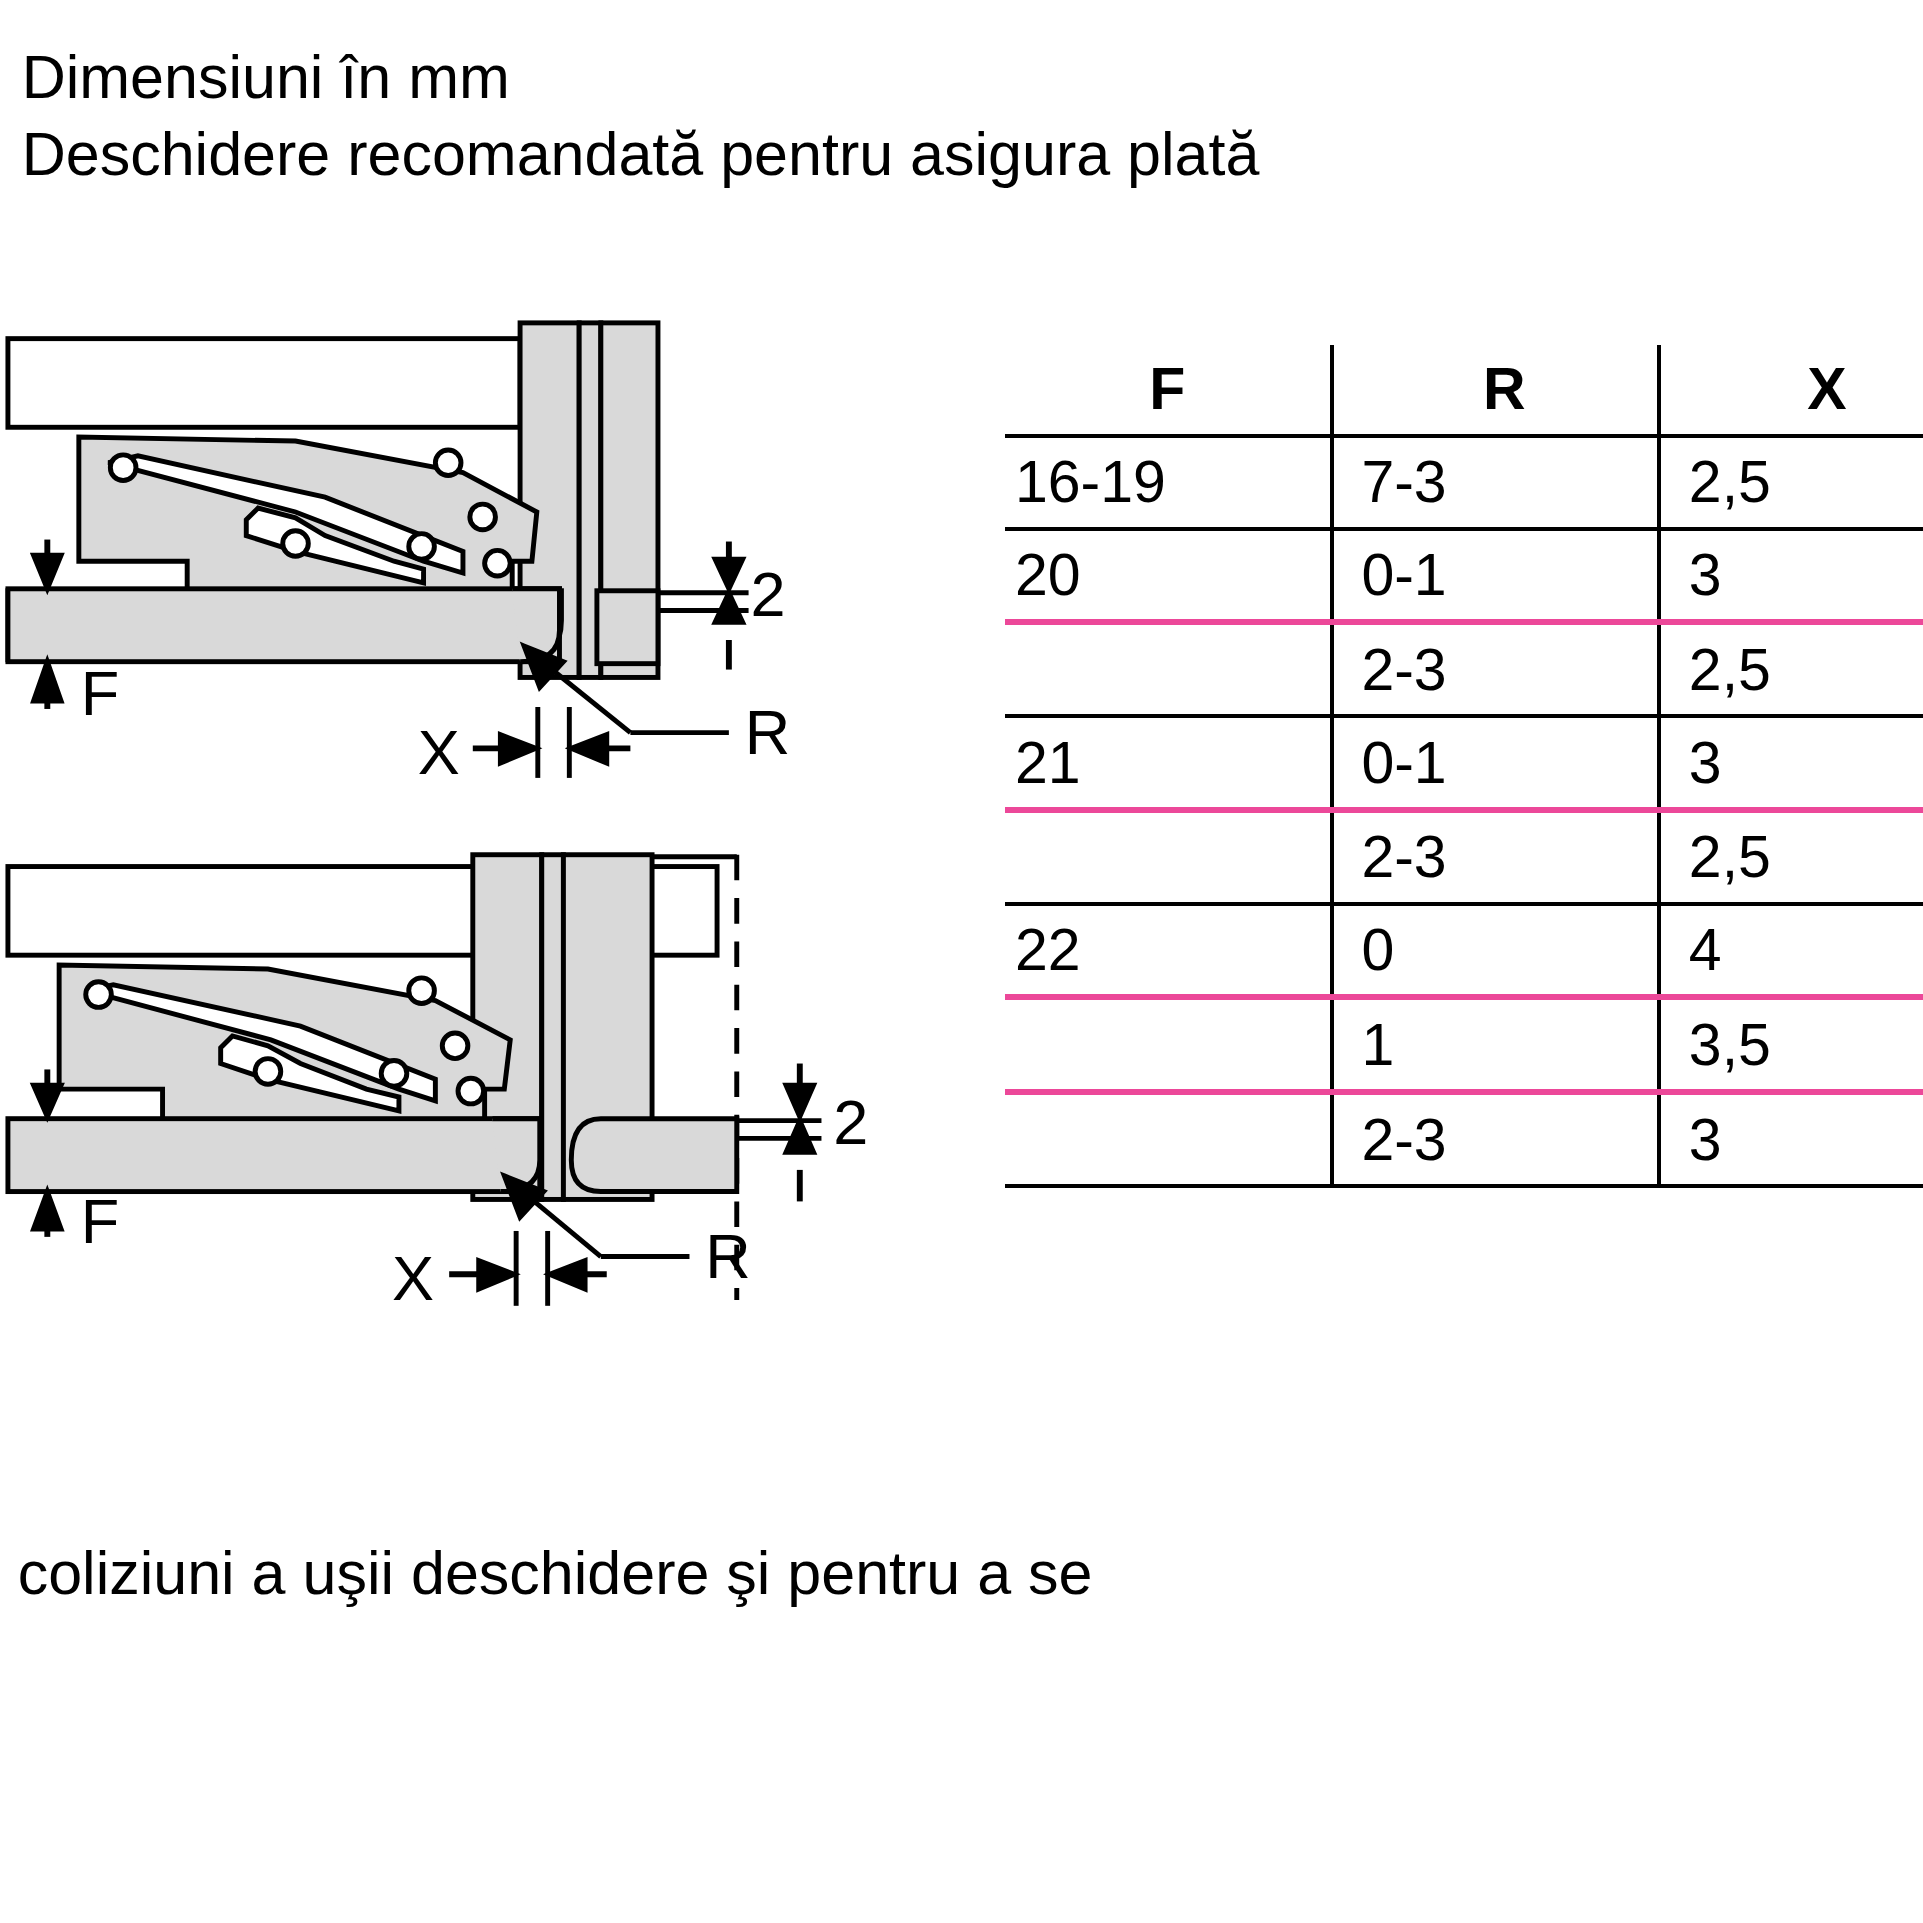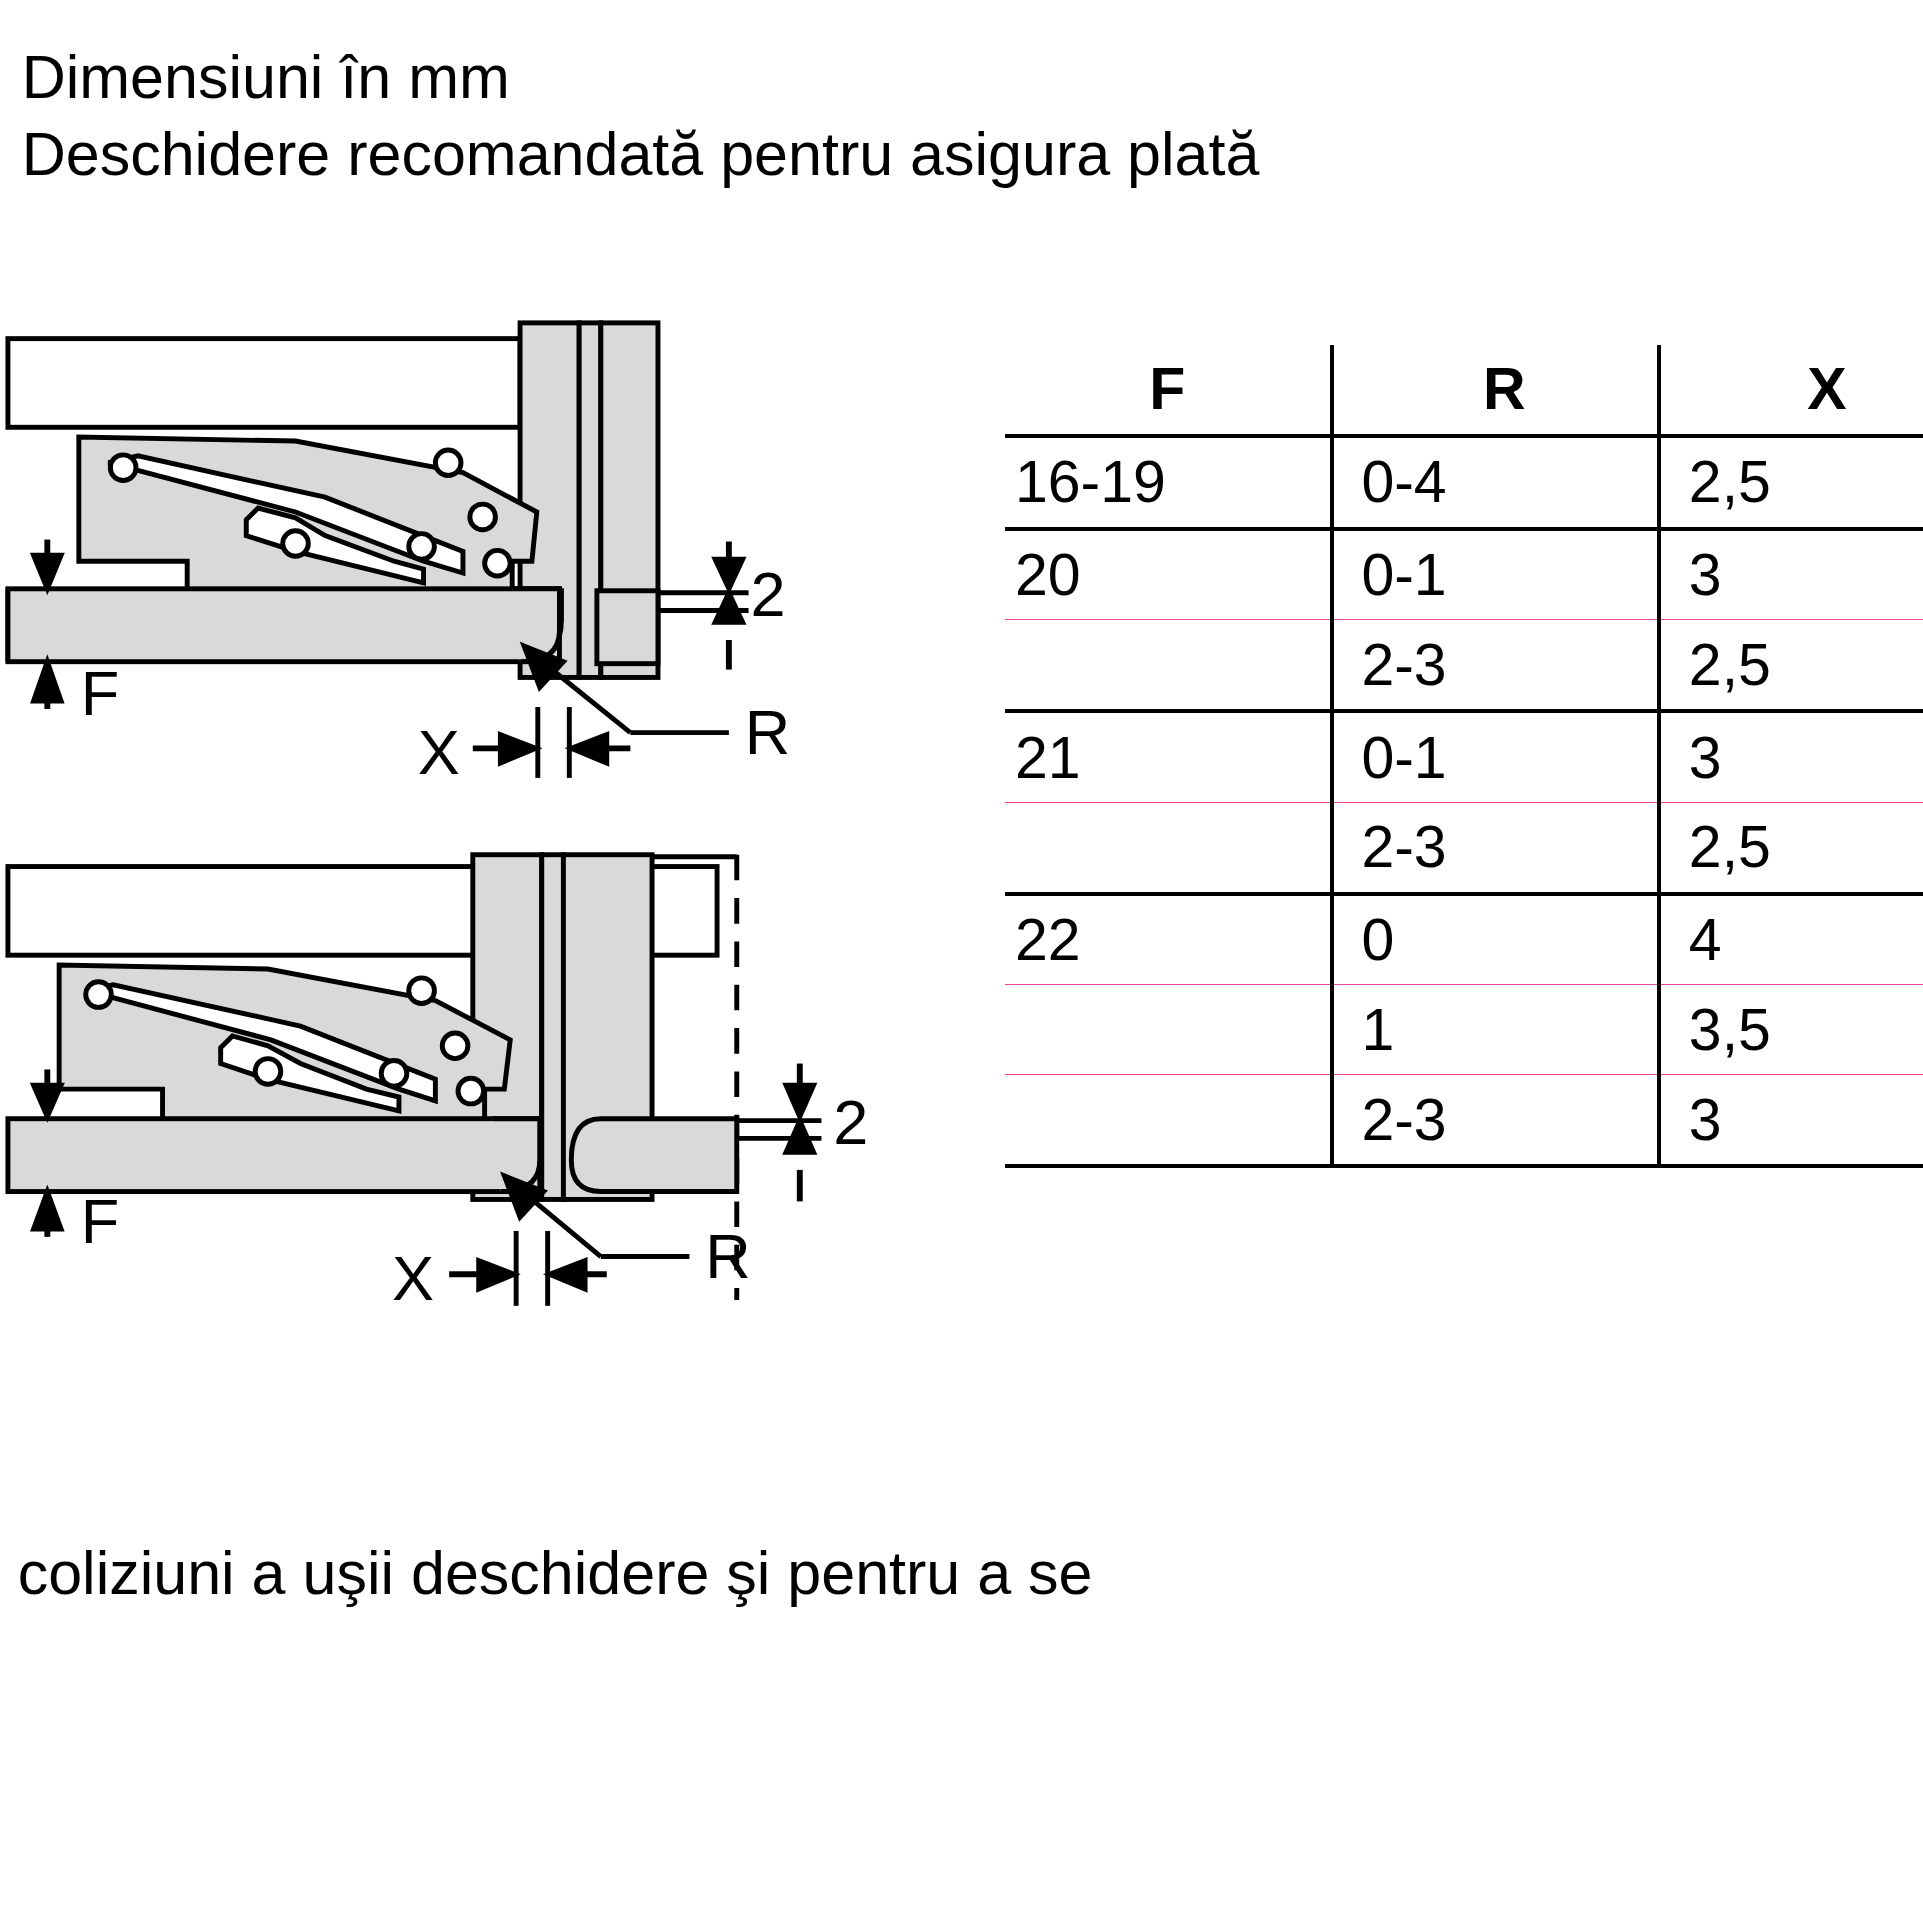--- a/index.html
+++ b/index.html
@@ -84,21 +84,21 @@
   .spec-table td.col-r,
   .spec-table th.col-r {
     border-right: 4.9px solid #000;
     padding-left: 27.6px;
   }
   .spec-table td.col-x,
   .spec-table th.col-x {
     padding-left: 27.6px;
   }
   .hrule-thick td { border-bottom: 4.9px solid #000; }
-  .hrule-thin td { border-bottom: 1px solid #ec4899; }
+  .hrule-thin td { border-bottom: 6px solid #ec4899; }
   .head-row th { border-bottom: 4.9px solid #000; }
 
   .footer-block {
     position: absolute;
     left: 17.7px;
     top: 1537px;
     width: 1891px;
   }
   .footer-line {
     font-size: 61px;
@@ -236,21 +236,21 @@
       <thead>
         <tr class="head-row">
           <th class="col-f">F</th>
           <th class="col-r">R</th>
           <th class="col-x">X</th>
         </tr>
       </thead>
       <tbody>
         <tr class="hrule-thick">
           <td class="col-f">16-19</td>
-          <td class="col-r">0-4</td>
+          <td class="col-r">7-3</td>
           <td class="col-x">2,5</td>
         </tr>
         <tr class="hrule-thin">
           <td class="col-f">20</td>
           <td class="col-r">0-1</td>
           <td class="col-x">3</td>
         </tr>
         <tr class="hrule-thick">
           <td class="col-f"></td>
           <td class="col-r">2-3</td>

